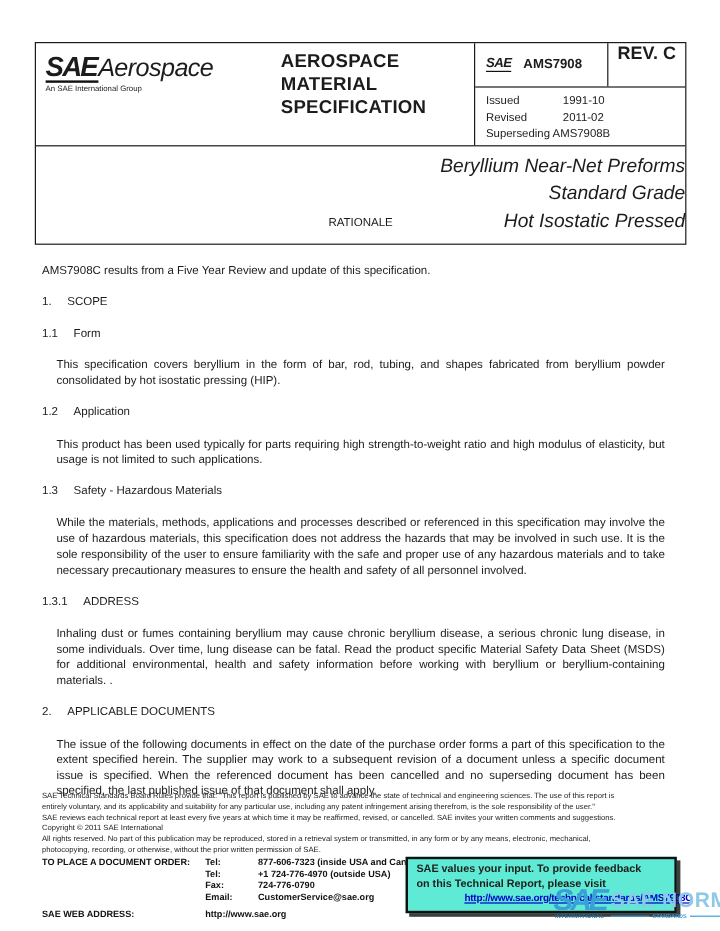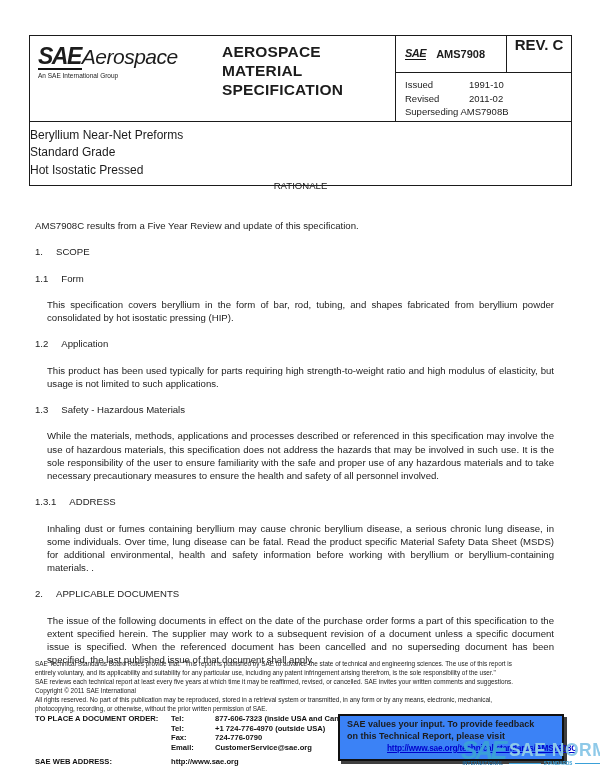--- a/index.html
+++ b/index.html
@@ -3,52 +3,52 @@
 <meta charset="utf-8">
 <style>
   html,body{margin:0;padding:0;background:#e8e8e8;}
   .page{
     position:relative;width:600px;height:776px;background:#ffffff;
     font-family:"Liberation Sans","DejaVu Sans",sans-serif;color:#1c1c1c;
     overflow:hidden;margin:0;
   }
   
   .header{position:absolute;left:29px;top:35px;width:543px;border:1.5px solid #1b1b1b;box-sizing:border-box;background:#fff;}
-  .header-top{display:flex;height:85px;}
+  .header-top{display:flex;height:85px;gap:12px;}
   .logo-cell{flex:0 0 182px;padding:9px 0 0 8px;box-sizing:border-box;}
   .logo-line{white-space:nowrap;}
   .sae-word{font-size:23px;font-weight:900;font-style:italic;letter-spacing:-1.5px;border-bottom:2.5px solid #111;display:inline-block;line-height:0.95;padding-right:1px;}
   .aero-word{font-size:21px;font-style:italic;font-weight:400;letter-spacing:-0.5px;}
   .logo-tagline{font-size:6.5px;margin-top:2px;color:#222;}
   .doctype-cell{flex:1;padding:7px 0 0 10px;font-weight:bold;font-size:15.5px;line-height:1.22;letter-spacing:0.2px;box-sizing:border-box;}
   .infobox{flex:0 0 176px;border-left:1.5px solid #1b1b1b;display:flex;flex-direction:column;box-sizing:border-box;}
   .ib-top{display:flex;border-bottom:1.5px solid #1b1b1b;height:37px;}
   .ib-num{flex:1;display:flex;align-items:center;gap:10px;padding-left:9px;font-weight:bold;font-size:11px;}
   .ib-sae{font-style:italic;font-weight:900;font-size:11px;border-bottom:1.5px solid #111;letter-spacing:-0.5px;line-height:1;}
   .ib-rev{flex:0 0 64px;border-left:1.5px solid #1b1b1b;display:flex;align-items:flex-start;justify-content:center;font-weight:bold;font-size:15px;}
   .ib-dates{padding:5px 9px 0;font-size:9.5px;line-height:1.5;}
   .ib-row{display:flex;}
   .ib-row .lbl{width:64px;}
   .ib-sup{margin-top:auto;padding:0 9px 4px;font-size:9.5px;}
-  .title-block{border-top:1.5px solid #1b1b1b;text-align:left;font-size:12px;line-height:1.45;padding:5px 0 6px;}
+  .title-block{border-top:1.5px solid #1b1b1b;text-align:right;font-size:16px;line-height:1.45;padding:5px 0 6px;font-style:italic;}
   
   .content{position:absolute;left:35px;top:179px;width:531px;font-size:9.6px;line-height:1.38;text-align:justify;}
   .rationale{text-align:center;margin:0 0 27px 0;}
   .r-text{margin:0 0 13px 0;text-align:left;}
   .h{margin:13px 0;text-align:left;}
   .hn{margin-right:13px;}
   .p{margin:13px 12px;}
   
   .legal{position:absolute;left:35px;top:659px;width:545px;font-size:6.4px;line-height:1.42;color:#232323;white-space:nowrap;overflow:hidden;}
   .contact{position:absolute;left:35px;top:714px;width:300px;font-size:7.6px;font-weight:bold;line-height:1.28;color:#111;}
   .c-row{white-space:nowrap;}
   .c-l{display:inline-block;width:136px;}
   .c-k{display:inline-block;width:44px;}
   .c-web{margin-top:4px;}
-  .feedback{position:absolute;left:338px;top:714px;width:226px;background:#3b82f6;border:2px solid #101010;box-shadow:3px 3px 0 #3f3f3f;padding:3px 7px 4px;font-size:9px;font-weight:bold;line-height:1.32;z-index:2;box-sizing:border-box;}
+  .feedback{position:absolute;left:338px;top:714px;width:226px;background:#5eead4;border:2px solid #101010;box-shadow:3px 3px 0 #3f3f3f;padding:3px 7px 4px;font-size:9px;font-weight:bold;line-height:1.32;z-index:2;box-sizing:border-box;}
   .feedback .url{color:#0000cc;text-decoration:underline;font-size:8.3px;letter-spacing:-0.2px;cursor:pointer;display:inline-block;padding-left:40px;}
   
   .watermark{position:absolute;left:461px;top:740px;display:flex;align-items:flex-start;gap:4px;z-index:3;}
   .wm-left{text-align:center;}
   .wm-sae{font-size:25px;font-weight:900;font-style:italic;color:#3aa0d8;letter-spacing:-2.5px;line-height:0.85;}
   .wm-intl{font-size:4.6px;color:#1d6fa8;letter-spacing:0.3px;font-weight:bold;}
   .wm-right{padding-top:2px;}
   .wm-name{font-size:17.5px;font-weight:900;color:#8ec9e8;letter-spacing:0.5px;line-height:1;white-space:nowrap;}
   .wm-sub{display:flex;align-items:center;gap:3px;color:#3aa0d8;font-size:4.6px;font-weight:bold;margin-top:1px;}
   .wm-line{height:1px;background:#3aa0d8;flex:1;min-width:18px;}

